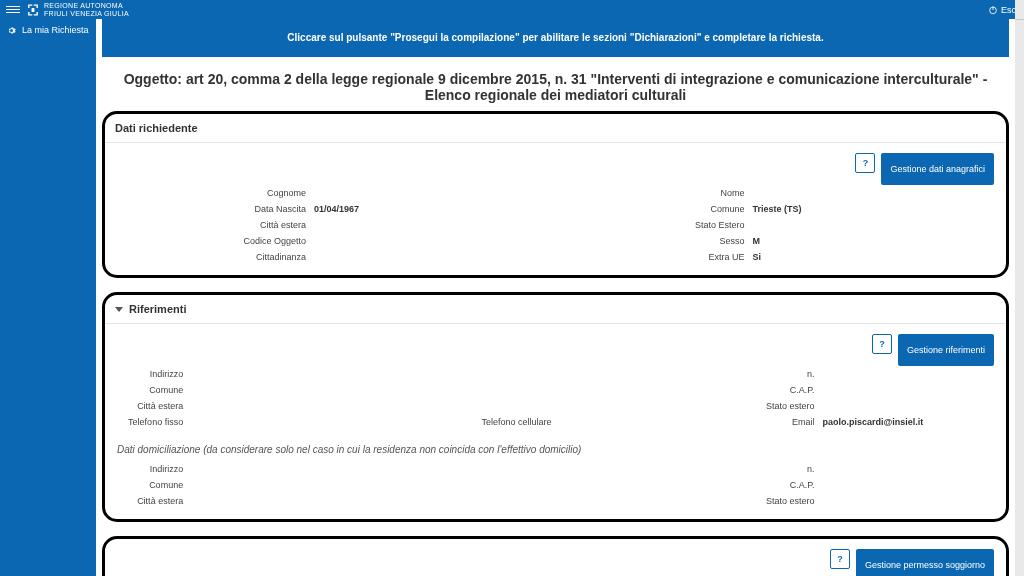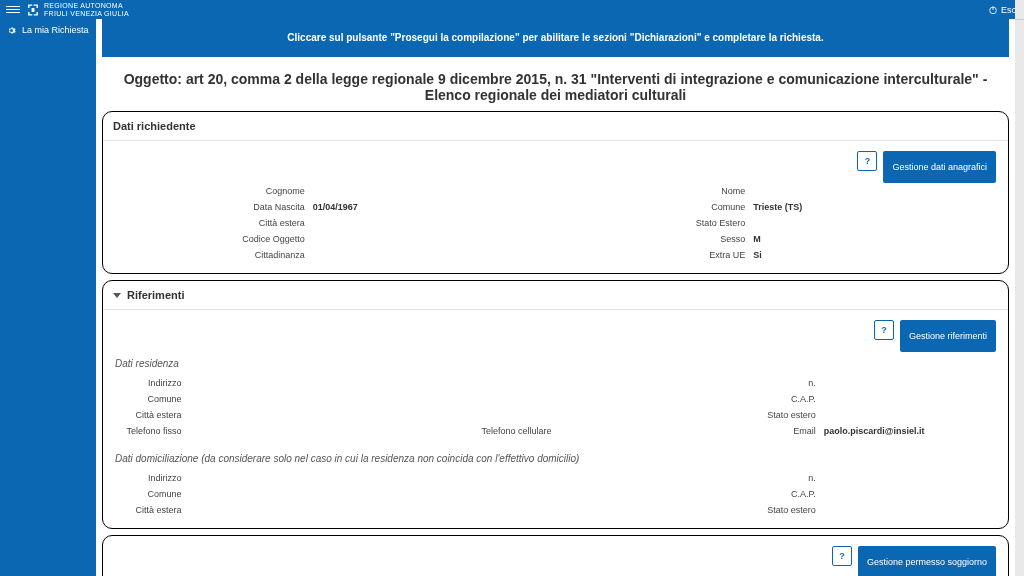--- a/index.html
+++ b/index.html
@@ -11,21 +11,21 @@
   .topbar .brand svg { margin-right:4px; }
   .topbar .spacer { flex:1; }
   .topbar .exit { display:flex; align-items:center; gap:3px; cursor:pointer; font-size:9px; }
   .sidebar { position:absolute; top:19px; left:0; bottom:0; width:96px; background:#0b67b2; color:#fff; font-size:9px; }
   .sidebar .item { display:flex; align-items:flex-end; gap:6px; padding:6px 7px; background:#0b67b2; cursor:pointer; }
   .sidebar .item svg { flex-shrink:0; }
   .main-wrap { position:absolute; top:19px; left:96px; right:9px; bottom:0; overflow-y:scroll; background:#fff; }
   .main-inner { padding:0 6px 20px 6px; }
   .notice { background:#0b67b2; color:#fff; text-align:center; font-size:10px; font-weight:700; line-height:1.4; padding:12px 40px; margin-bottom:14px; }
   .subject { text-align:center; font-weight:700; font-size:14px; padding:0 10px 8px 10px; }
-  .panel { border:1px solid #000000; border-radius:10px; margin-bottom:6px; background:#fff; }
+  .panel { border:3px solid #000000; border-radius:15px; margin-bottom:14px; background:#fff; }
   .panel > .ph { font-weight:700; font-size:11px; padding:8px 10px; border-bottom:1px solid #e3e3e3; display:flex; align-items:center; gap:6px; }
   .panel > .pb { padding:10px 12px; }
   .actions { display:flex; justify-content:flex-end; gap:6px; }
   .btn { background:#0b67b2; color:#fff; border:none; padding:11px 9px; font-size:9px; border-radius:2px; cursor:pointer; display:inline-flex; align-items:center; white-space:nowrap; }
   .help { background:#fff; color:#0b67b2; border:1px solid #0b67b2; border-radius:2px; width:20px; height:20px; display:inline-flex; align-items:center; justify-content:center; font-weight:700; cursor:pointer; font-size:9px; }
   table.fg { width:100%; table-layout:fixed; border-collapse:collapse; font-size:9px; }
   table.fg td { padding:3px 4px; vertical-align:middle; }
   table.fg td.lbl { text-align:right; color:#444; }
   table.fg td.val { text-align:left; font-weight:700; }
   .subhead { font-style:italic; color:#555; font-size:10px; margin:6px 0 6px 0; }
@@ -133,21 +133,20 @@
       <div class="ph">
         <span class="caret"></span>
         <span>Riferimenti</span>
       </div>
       <div class="pb">
         <div class="actions">
           <div class="help">?</div>
           <button class="btn">Gestione riferimenti</button>
         </div>
 
-        <div class="subhead">Dati residenza</div>
         <table class="fg">
           <colgroup>
               <col style="width:8%">
               <col style="width:20%">
               <col style="width:22%">
               <col style="width:20%">
               <col style="width:10%">
               <col style="width:20%">
             </colgroup>
           <tbody>

